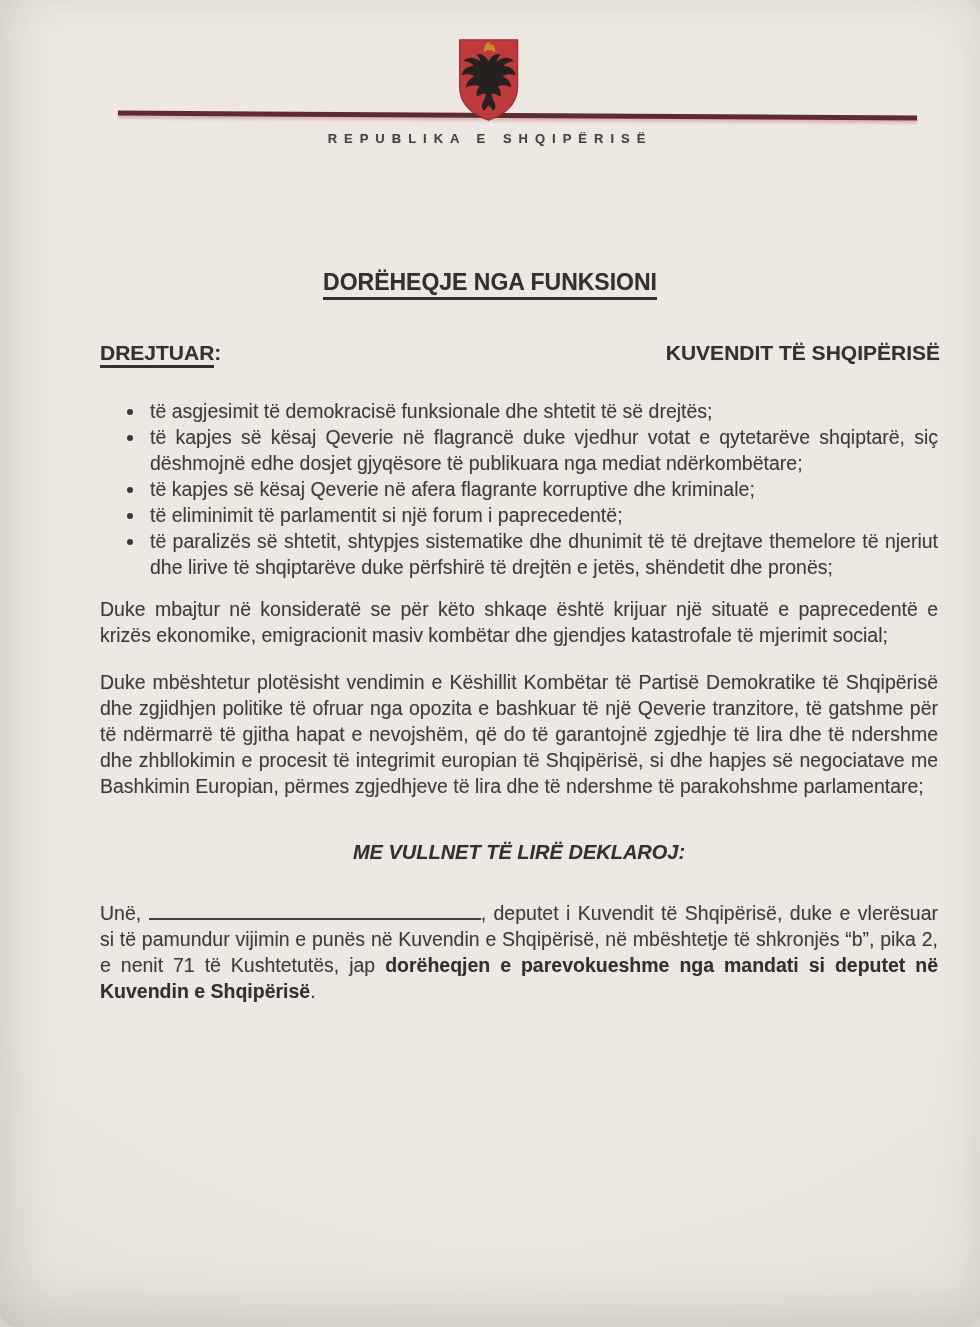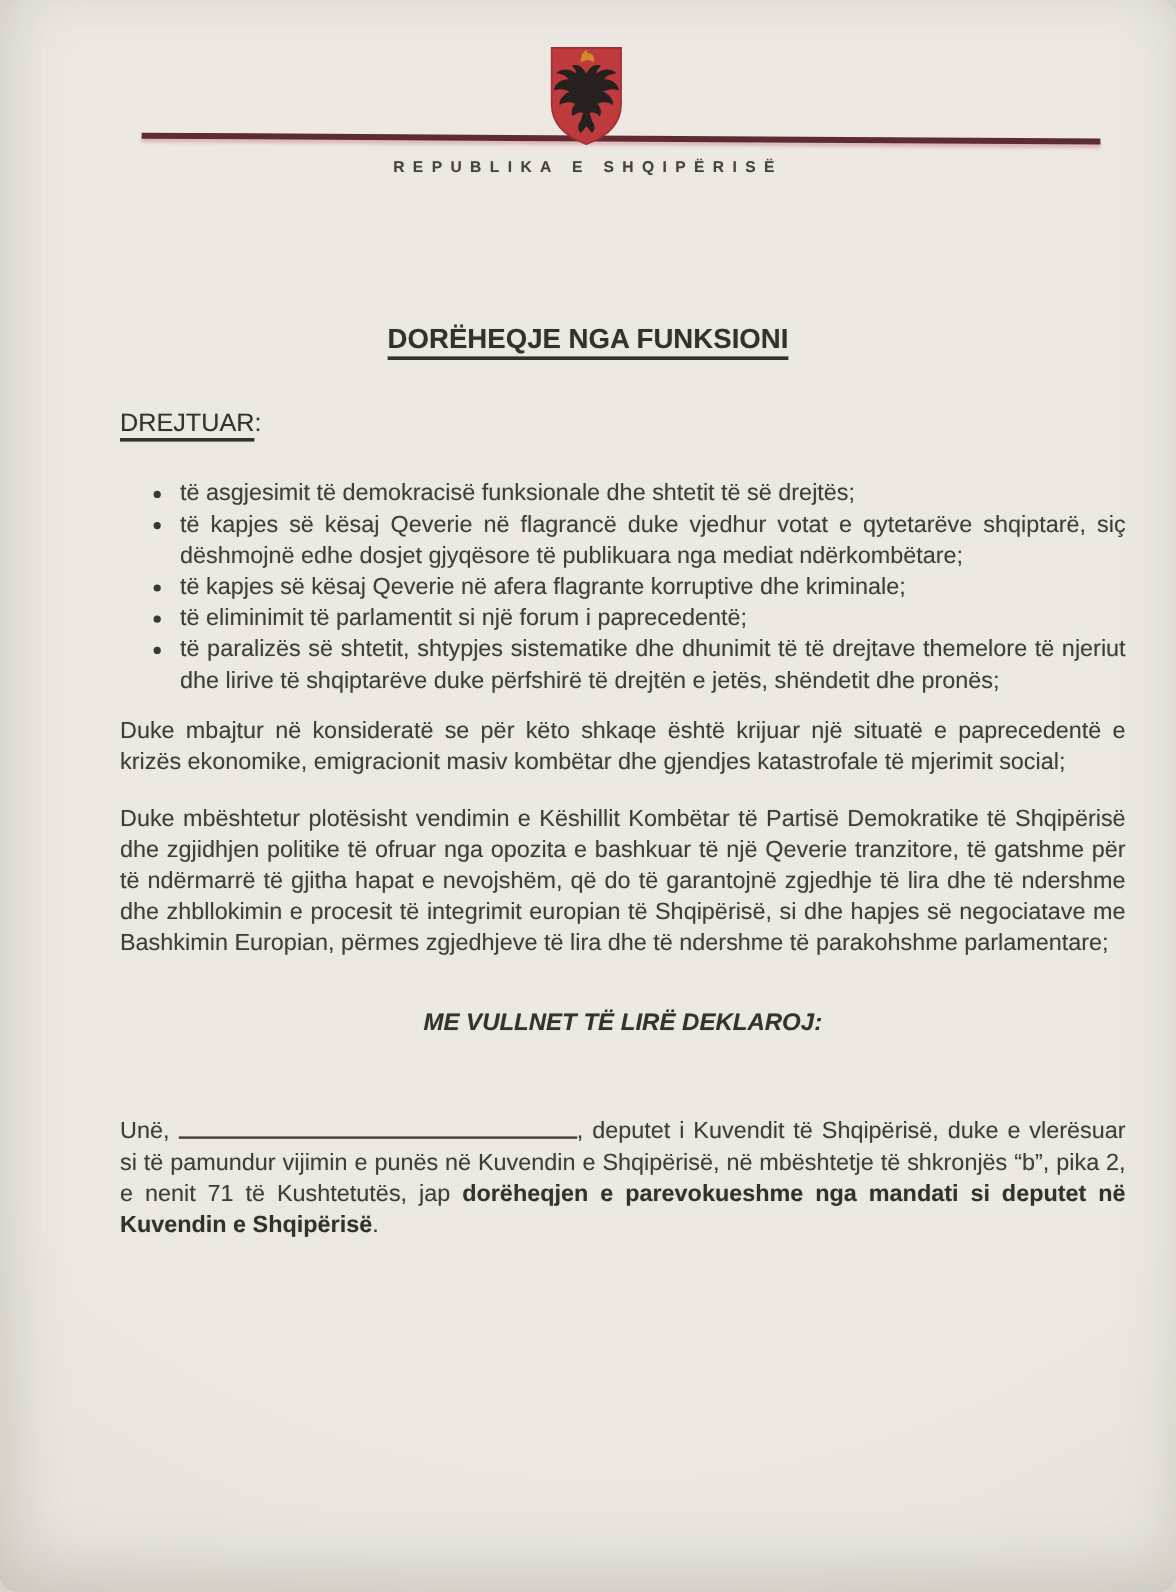--- a/index.html
+++ b/index.html
@@ -49,21 +49,21 @@
   }
   .doc-title{
     position:absolute;top:245px;left:0;width:100%;text-align:center;
     font-size:23px;font-weight:bold;color:#34302d;margin-top:24px;
   }
   .doc-title span{border-bottom:3px solid #34302d;padding-bottom:2px;}
 
   
   .addressee{
     position:absolute;top:341px;left:100px;right:40px;
-    font-size:21px;font-weight:normal;color:#35312e;
+    font-size:21px;font-weight:bold;color:#35312e;
     display:flex;align-items:baseline;justify-content:space-between;
   }
   .addressee .label u-x{border-bottom:3px solid #35312e;padding-bottom:1px;}
   .addressee .value{margin-left:92px;}
 
   
   .main-column{
     position:absolute;top:397px;left:100px;right:42px;
     font-size:19.5px;line-height:26px;color:#403c39;
     text-align:justify;
@@ -71,21 +71,21 @@
   .intro{margin:0;}
   ul.reasons{margin:1px 0 0 0;padding-left:46px;}
   ul.reasons li{padding-left:4px;margin:0;}
   ul.reasons li::marker{color:#3b3734;}
   .para{margin:16px 0 0 0;}
   .para.support{margin-top:21px;}
   .decl-heading{
     margin-top:40px;text-align:center;font-weight:bold;
     font-size:20px;color:#35312e;font-style:italic;
   }
-  .declaration{margin-top:62px;}
+  .declaration{margin-top:33px;}
   .decl-blank{
     display:inline-block;width:332px;height:1em;
     border-bottom:2.5px solid #45403d;vertical-align:baseline;
   }
   .declaration b{color:#33302d;}
   .closing{margin-top:52px;text-align:left;}
   .sig-block{margin-top:48px;}
   .sig-rule{width:292px;border-top:3px solid #4a4542;}
   .sig-caption{
     margin-top:7px;font-style:italic;font-size:20px;color:#3d3936;
@@ -107,20 +107,21 @@
     <div class="country">REPUBLIKA E SHQIPËRISË</div>
   </div>
 
 
   <div class="doc-title">
     <span>DORËHEQJE NGA FUNKSIONI</span>
   </div>
 
   <div class="addressee">
     <span class="label"><u-x>DREJTUAR</u-x><span>:</span></span>
+    <span class="value">KUVENDIT TË SHQIPËRISË</span>
   </div>
 
   <div class="main-column">
 
 
     <ul class="reasons">
       <li>të asgjesimit të demokracisë funksionale dhe shtetit të së drejtës;</li>
       <li>të kapjes së kësaj Qeverie në flagrancë duke vjedhur votat e qytetarëve shqiptarë, siç dëshmojnë edhe dosjet gjyqësore të publikuara nga mediat ndërkombëtare;</li>
       <li>të kapjes së kësaj Qeverie në afera flagrante korruptive dhe kriminale;</li>
       <li>të eliminimit të parlamentit si një forum i paprecedentë;</li>

